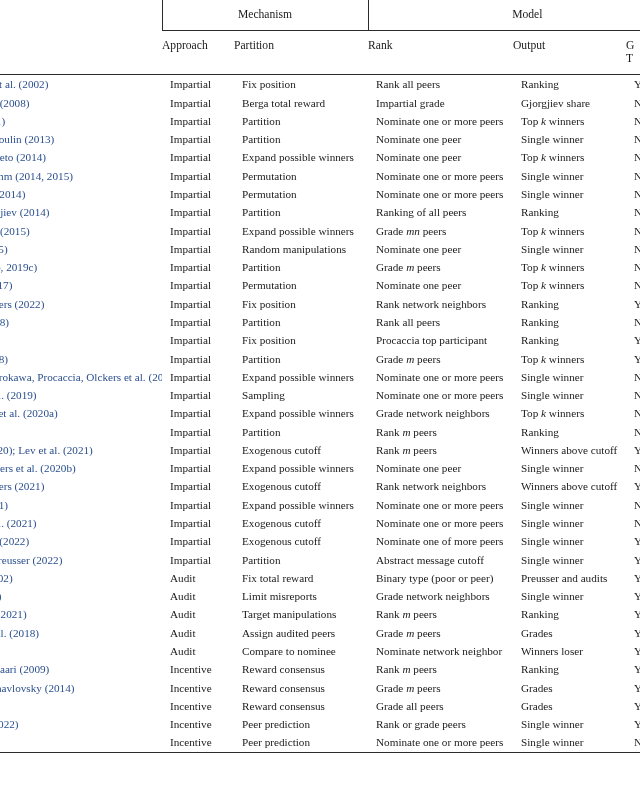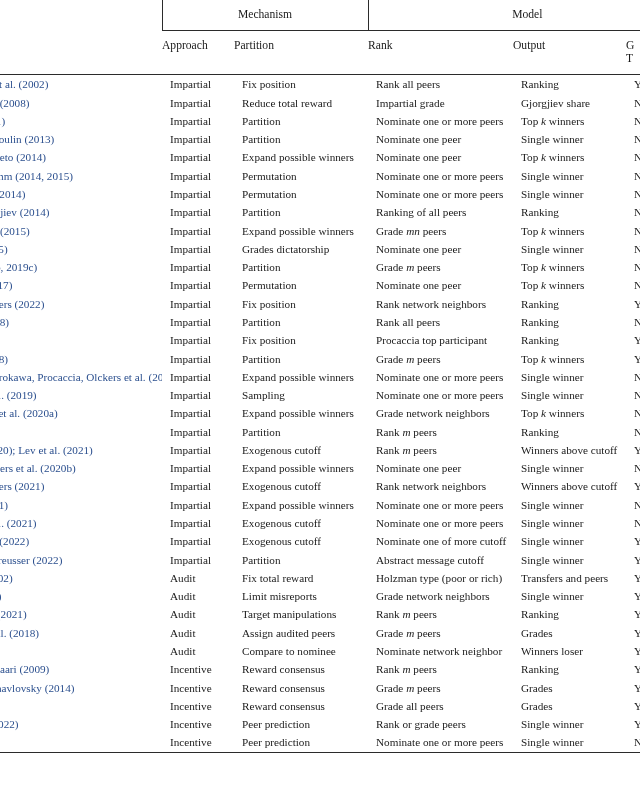--- a/index.html
+++ b/index.html
@@ -144,21 +144,21 @@
             <td class="cell-paper pad-paper">Kahn, Amorós et al. (2002)</td>
             <td class="pad">Impartial</td>
             <td class="pad">Fix position</td>
             <td class="pad">Rank all peers</td>
             <td class="pad">Ranking</td>
             <td class="pad">Y</td>
           </tr>
           <tr>
             <td class="cell-paper pad-paper">de Clippel et al. (2008)</td>
             <td class="pad">Impartial</td>
-            <td class="pad">Reduce total reward</td>
+            <td class="pad">Berga total reward</td>
             <td class="pad">Impartial grade</td>
             <td class="pad">Gjorgjiev share</td>
             <td class="pad">N</td>
           </tr>
           <tr>
             <td class="cell-paper pad-paper">Alon et al. (2011)</td>
             <td class="pad">Impartial</td>
             <td class="pad">Partition</td>
             <td class="pad">Nominate one or more peers</td>
             <td class="pad">Top <span class="mathvar">k</span> winners</td>
@@ -208,21 +208,21 @@
             <td class="cell-paper pad-paper">Kurokawa et al. (2015)</td>
             <td class="pad">Impartial</td>
             <td class="pad">Expand possible winners</td>
             <td class="pad">Grade <span class="mathvar">mn</span> peers</td>
             <td class="pad">Top <span class="mathvar">k</span> winners</td>
             <td class="pad">N</td>
           </tr>
           <tr>
             <td class="cell-paper pad-paper">Mackenzie (2015)</td>
             <td class="pad">Impartial</td>
-            <td class="pad">Grades dictatorship</td>
+            <td class="pad">Random manipulations</td>
             <td class="pad">Nominate one peer</td>
             <td class="pad">Single winner</td>
             <td class="pad">N</td>
           </tr>
           <tr>
             <td class="cell-paper pad-paper">Aziz et al. (2016, 2019c)</td>
             <td class="pad">Impartial</td>
             <td class="pad">Partition</td>
             <td class="pad">Grade <span class="mathvar">m</span> peers</td>
             <td class="pad">Top <span class="mathvar">k</span> winners</td>
@@ -337,38 +337,38 @@
             <td class="pad">Impartial</td>
             <td class="pad">Exogenous cutoff</td>
             <td class="pad">Nominate one or more peers</td>
             <td class="pad">Single winner</td>
             <td class="pad">N</td>
           </tr>
           <tr>
             <td class="cell-paper pad-paper">Zambrano et al. (2022)</td>
             <td class="pad">Impartial</td>
             <td class="pad">Exogenous cutoff</td>
-            <td class="pad">Nominate one of more cutoff</td>
+            <td class="pad">Nominate one of more peers</td>
             <td class="pad">Single winner</td>
             <td class="pad">Y</td>
           </tr>
           <tr>
             <td class="cell-paper pad-paper">Niemeyer and Preusser (2022)</td>
             <td class="pad">Impartial</td>
             <td class="pad">Partition</td>
             <td class="pad">Abstract message cutoff</td>
             <td class="pad">Single winner</td>
             <td class="pad">Y</td>
           </tr>
           <tr>
             <td class="cell-paper pad-paper">Mookherjee (2002)</td>
             <td class="pad">Audit</td>
             <td class="pad">Fix total reward</td>
-            <td class="pad">Holzman type (poor or rich)</td>
-            <td class="pad">Transfers and peers</td>
+            <td class="pad">Binary type (poor or peer)</td>
+            <td class="pad">Preusser and audits</td>
             <td class="pad">Y</td>
           </tr>
           <tr>
             <td class="cell-paper pad-paper">Baumann (2018)</td>
             <td class="pad">Audit</td>
             <td class="pad">Limit misreports</td>
             <td class="pad">Grade network neighbors</td>
             <td class="pad">Single winner</td>
             <td class="pad">Y</td>
           </tr>

